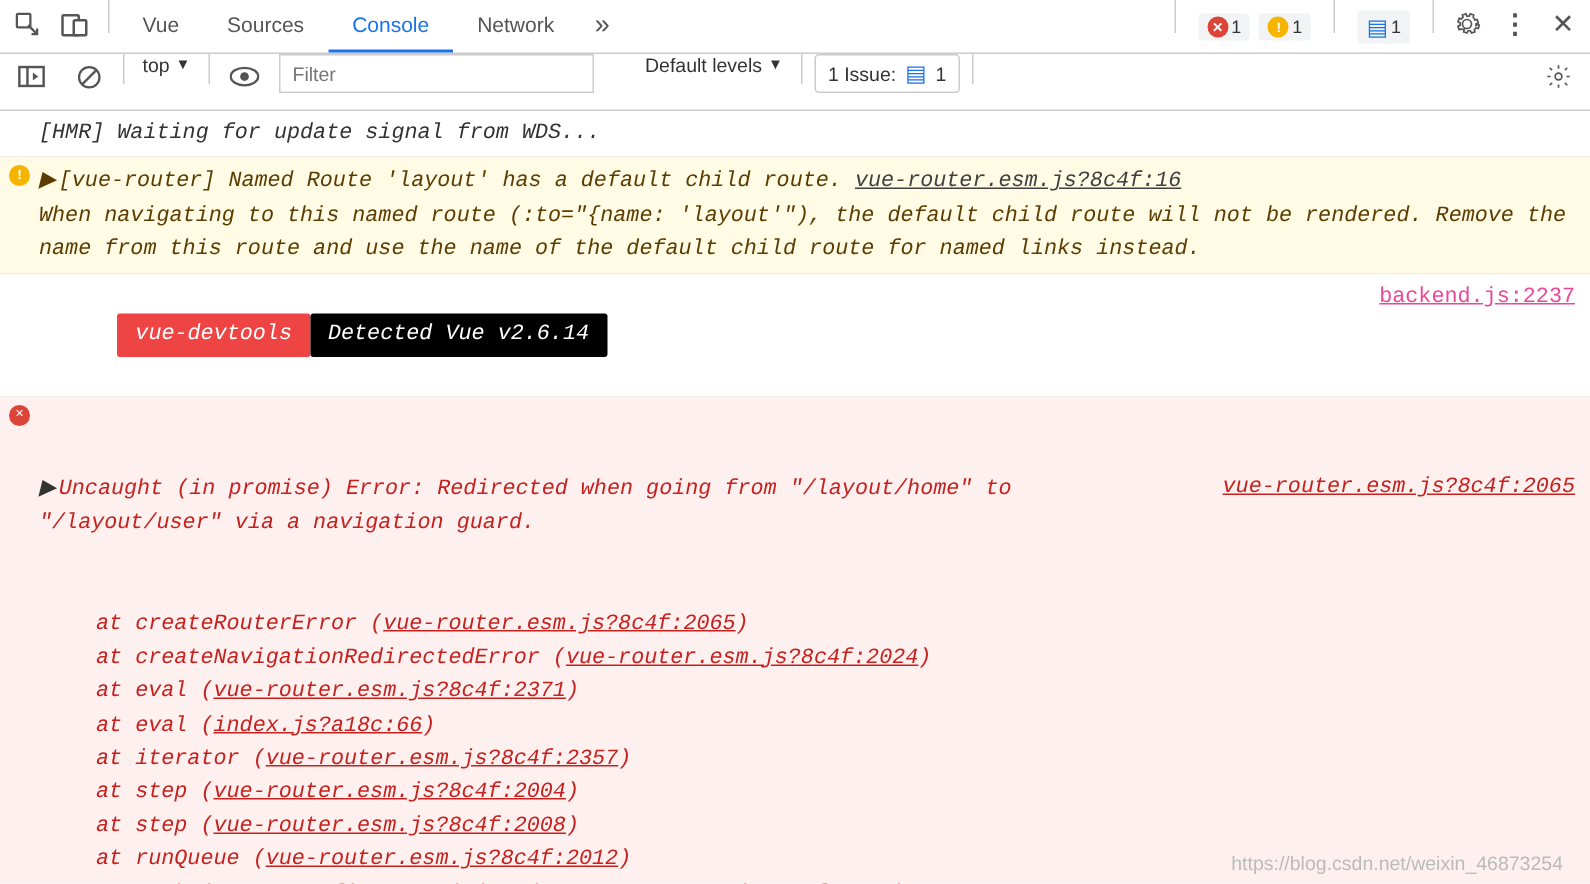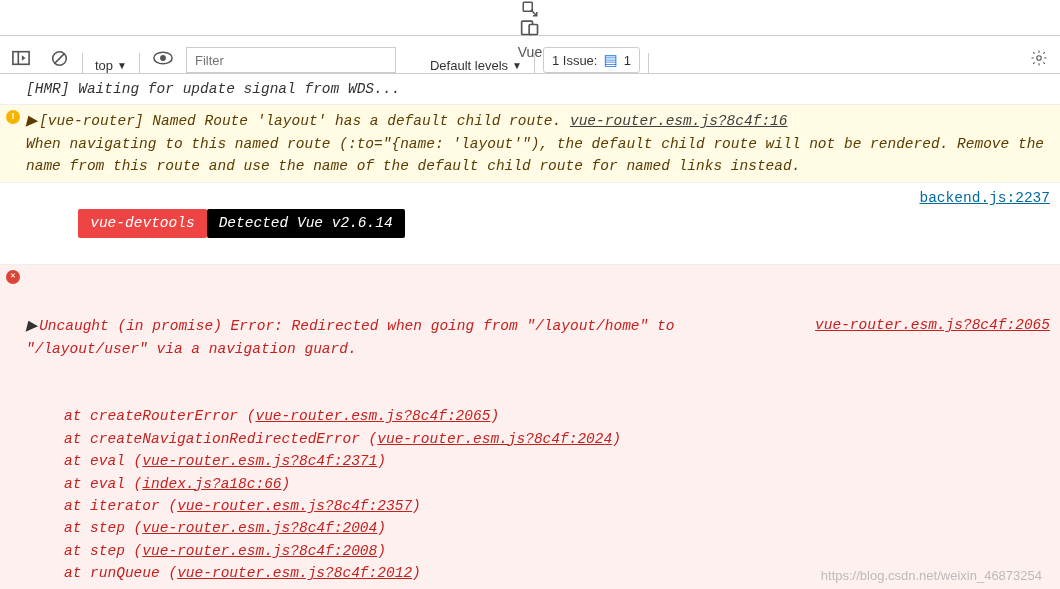--- a/index.html
+++ b/index.html
@@ -1,33 +1,33 @@
 <!DOCTYPE html>
 <html><head>
   <meta charset="utf-8">
   <style>
     * { box-sizing: border-box; margin: 0; padding: 0; }
     body { font-family: "Segoe UI", Arial, sans-serif; font-size: 13px; color: #333; width: 1060px; height: 589px; overflow: hidden; background: #fff; }
     
     
-    .tabbar { display: flex; align-items: center; height: 36px; border-bottom: 1px solid #ccc; padding: 0 2px; gap: 0; flex-direction: column; }
+    .tabbar { display: flex; height: 36px; border-bottom: 1px solid #ccc; padding: 0 2px; gap: 0; }
     .tabbar .iconbtn { width: 32px; height: 32px; display: flex; align-items: center; justify-content: center; cursor: pointer; color: #555; }
     .tabbar .sep { width: 1px; height: 22px; background: #ccc; margin: 0 6px; }
     .tabbar .tab { padding: 8px 16px; color: #555; cursor: pointer; font-size: 14px; }
     .tabbar .tab.active { color: #1a73e8; border-bottom: 2px solid #1a73e8; }
     .tabbar .spacer { flex: 1; }
     .badge-group { display: flex; align-items: center; gap: 4px; padding: 0 8px; }
     .badge { display: inline-flex; align-items: center; gap: 2px; background: #f1f3f4; border-radius: 3px; padding: 2px 6px; font-size: 12px; margin: 0 1px; }
     .icon-circle { width: 14px; height: 14px; border-radius: 50%; display: inline-flex; align-items: center; justify-content: center; font-size: 9px; font-weight: bold; color: #fff; }
     .ic-error { background: #db4437; }
     .ic-warn  { background: #f4b400; }
     .ic-msg   { color: #1a73e8; }
     
     
-    .toolbar { display: flex; align-items: flex-end; height: 38px; border-bottom: 1px solid #ccc; padding: 0 6px; gap: 8px; }
+    .toolbar { display: flex; align-items: flex-start; height: 38px; border-bottom: 1px solid #ccc; padding: 0 6px; gap: 8px; }
     .toolbar .iconbtn { width: 30px; height: 30px; display:flex; align-items:center; justify-content:center; cursor:pointer; color:#555; }
     .toolbar .vsep { width:1px; height:20px; background:#ccc; }
     .select-like { display:flex; align-items:center; gap:4px; font-size:13px; color:#333; cursor:pointer; padding: 0 4px;}
     .filter-box { border: 1px solid #ccc; height: 26px; padding: 0 8px; min-width: 210px; font-size: 13px; color: #777; background: #fff; }
     .issues-pill { display:flex; align-items:center; gap:6px; border:1px solid #ccc; border-radius:3px; padding:3px 8px; font-size:13px; }
     
     
     .messages { font-family: Menlo, Consolas, "Courier New", monospace; font-size: 14.5px; line-height: 1.55; }
     .msg-row { display:flex; padding: 4px 10px 4px 26px; border-bottom: 1px solid #eee; position: relative; }
     .msg-row .gutter { position:absolute; left:4px; top:5px; width:18px; display:flex; justify-content:center; }
@@ -41,21 +41,21 @@
     .bg-warn .body, .bg-warn .caret { color: #5c3c00; }
     .bg-warn .ulink { color:#404040; text-decoration: underline; text-align: center; }
     .bg-error   { background: #fff0f0; }
     .bg-error .body { color: #c5221f; }
     .bg-error .src  { color: #c5221f; }
     .bg-error .caret{ color:#333; }
     .bg-devtool { background:#fff; }
     
     .pill-dark  { background:#ef4444; color:#fff; padding:3px 12px; border-radius:2px; display:inline-block; }
     .pill-green { background:#000000; color:#fff; padding:3px 12px; border-radius:2px; display:inline-block; }
-    .bg-devtool .src { color:#0369a1;text-align:right; }
+    .bg-devtool .src { color:#ec4899;text-align:right; }
     
     .trace { color:#c5221f; }
     .trace .fn { color:#c5221f; }
     .trace .loc { color:#c5221f; text-decoration: underline; }
     
     .watermark { position: absolute; right: 18px; bottom: 6px; color: #bbb; font-size: 13px; font-family: Arial; }
     
     svg { display:block; }
   </style>
 </head>

